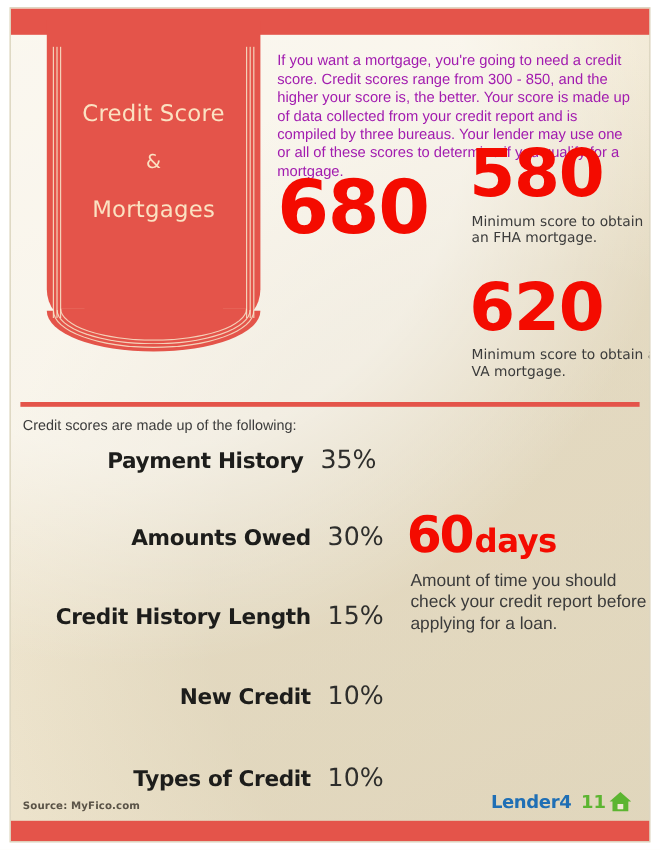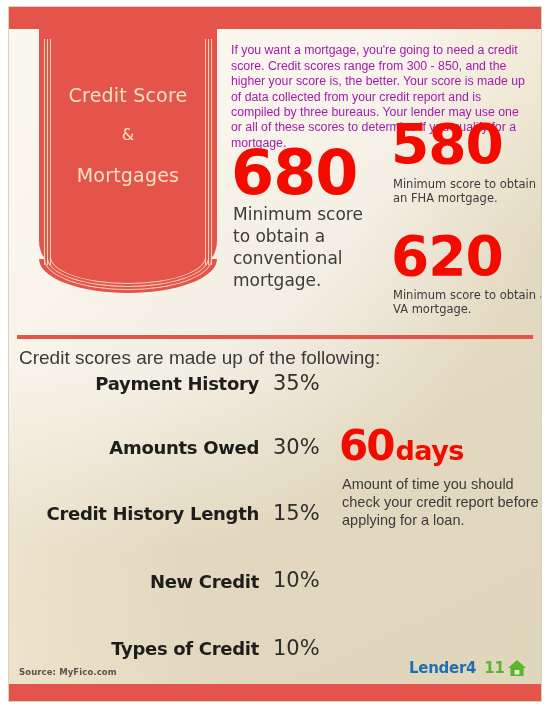--- a/index.html
+++ b/index.html
@@ -190,21 +190,21 @@
     height: 4px;
     background: #e4544a;
     z-index: 4;
   }
 
   
   .factors-heading {
     position: absolute;
     left: 10px;
     top: 340px;
-    font-size: 19px;
+    font-size: 12px;
     color: #3b3b3b;
     font-family: "Liberation Sans", sans-serif;
     z-index: 4;
   }
   .factor-row {
     position: absolute;
     display: flex;
     align-items: baseline;
     z-index: 4;
   }
@@ -217,21 +217,21 @@
     color: #1d1d1b;
     letter-spacing: -.3px;
   }
   .factor-pct {
     margin-left: 14px;
     font-family: "DejaVu Sans", sans-serif;
     font-weight: 400;
     font-size: 21px;
     color: #2e2e2c;
   }
-  #row0 { left: 34px; top: 364px; }
+  #row0 { left: 28px; top: 364px; }
   #row1 { left: 34px; top: 428px; justify-content: flex-end; }
   #row2 { left: 34px; top: 494px; }
   #row3 { left: 34px; top: 561px; align-items: flex-end; }
   #row4 { left: 34px; top: 629px; }
 
   
   .callout-num {
     position: absolute;
     left: 330px;
     top: 418px;
@@ -321,21 +321,20 @@
 
       <div class="banner-curve"></div>
       <div class="banner-curve-stripe"></div>
       <div class="banner-curve-stripe s2"></div>
       <div class="banner-curve-stripe s3"></div>
     </div>
 
     <p class="intro">If you want a mortgage, you're going to need a credit score. Credit scores range from 300 - 850, and the higher your score is, the better.  Your score is made up of data collected from your credit report and is compiled by three bureaus.  Your lender may use one or all of these scores to determine if you qualify for a mortgage.</p>
 
     <div class="bignum" id="n680">680</div>
-    <div class="cap" id="c680">Minimum score to obtain a conventional mortgage.</div>
 
     <div class="bignum" id="n580">580</div>
     <div class="cap" id="c580">Minimum score to obtain an FHA mortgage.</div>
 
     <div class="bignum" id="n620">620</div>
     <div class="cap" id="c620">Minimum score to obtain a VA mortgage.</div>
 
     <div class="divider"></div>
 
     <div class="factors-heading">Credit scores are made up of the following:</div>

